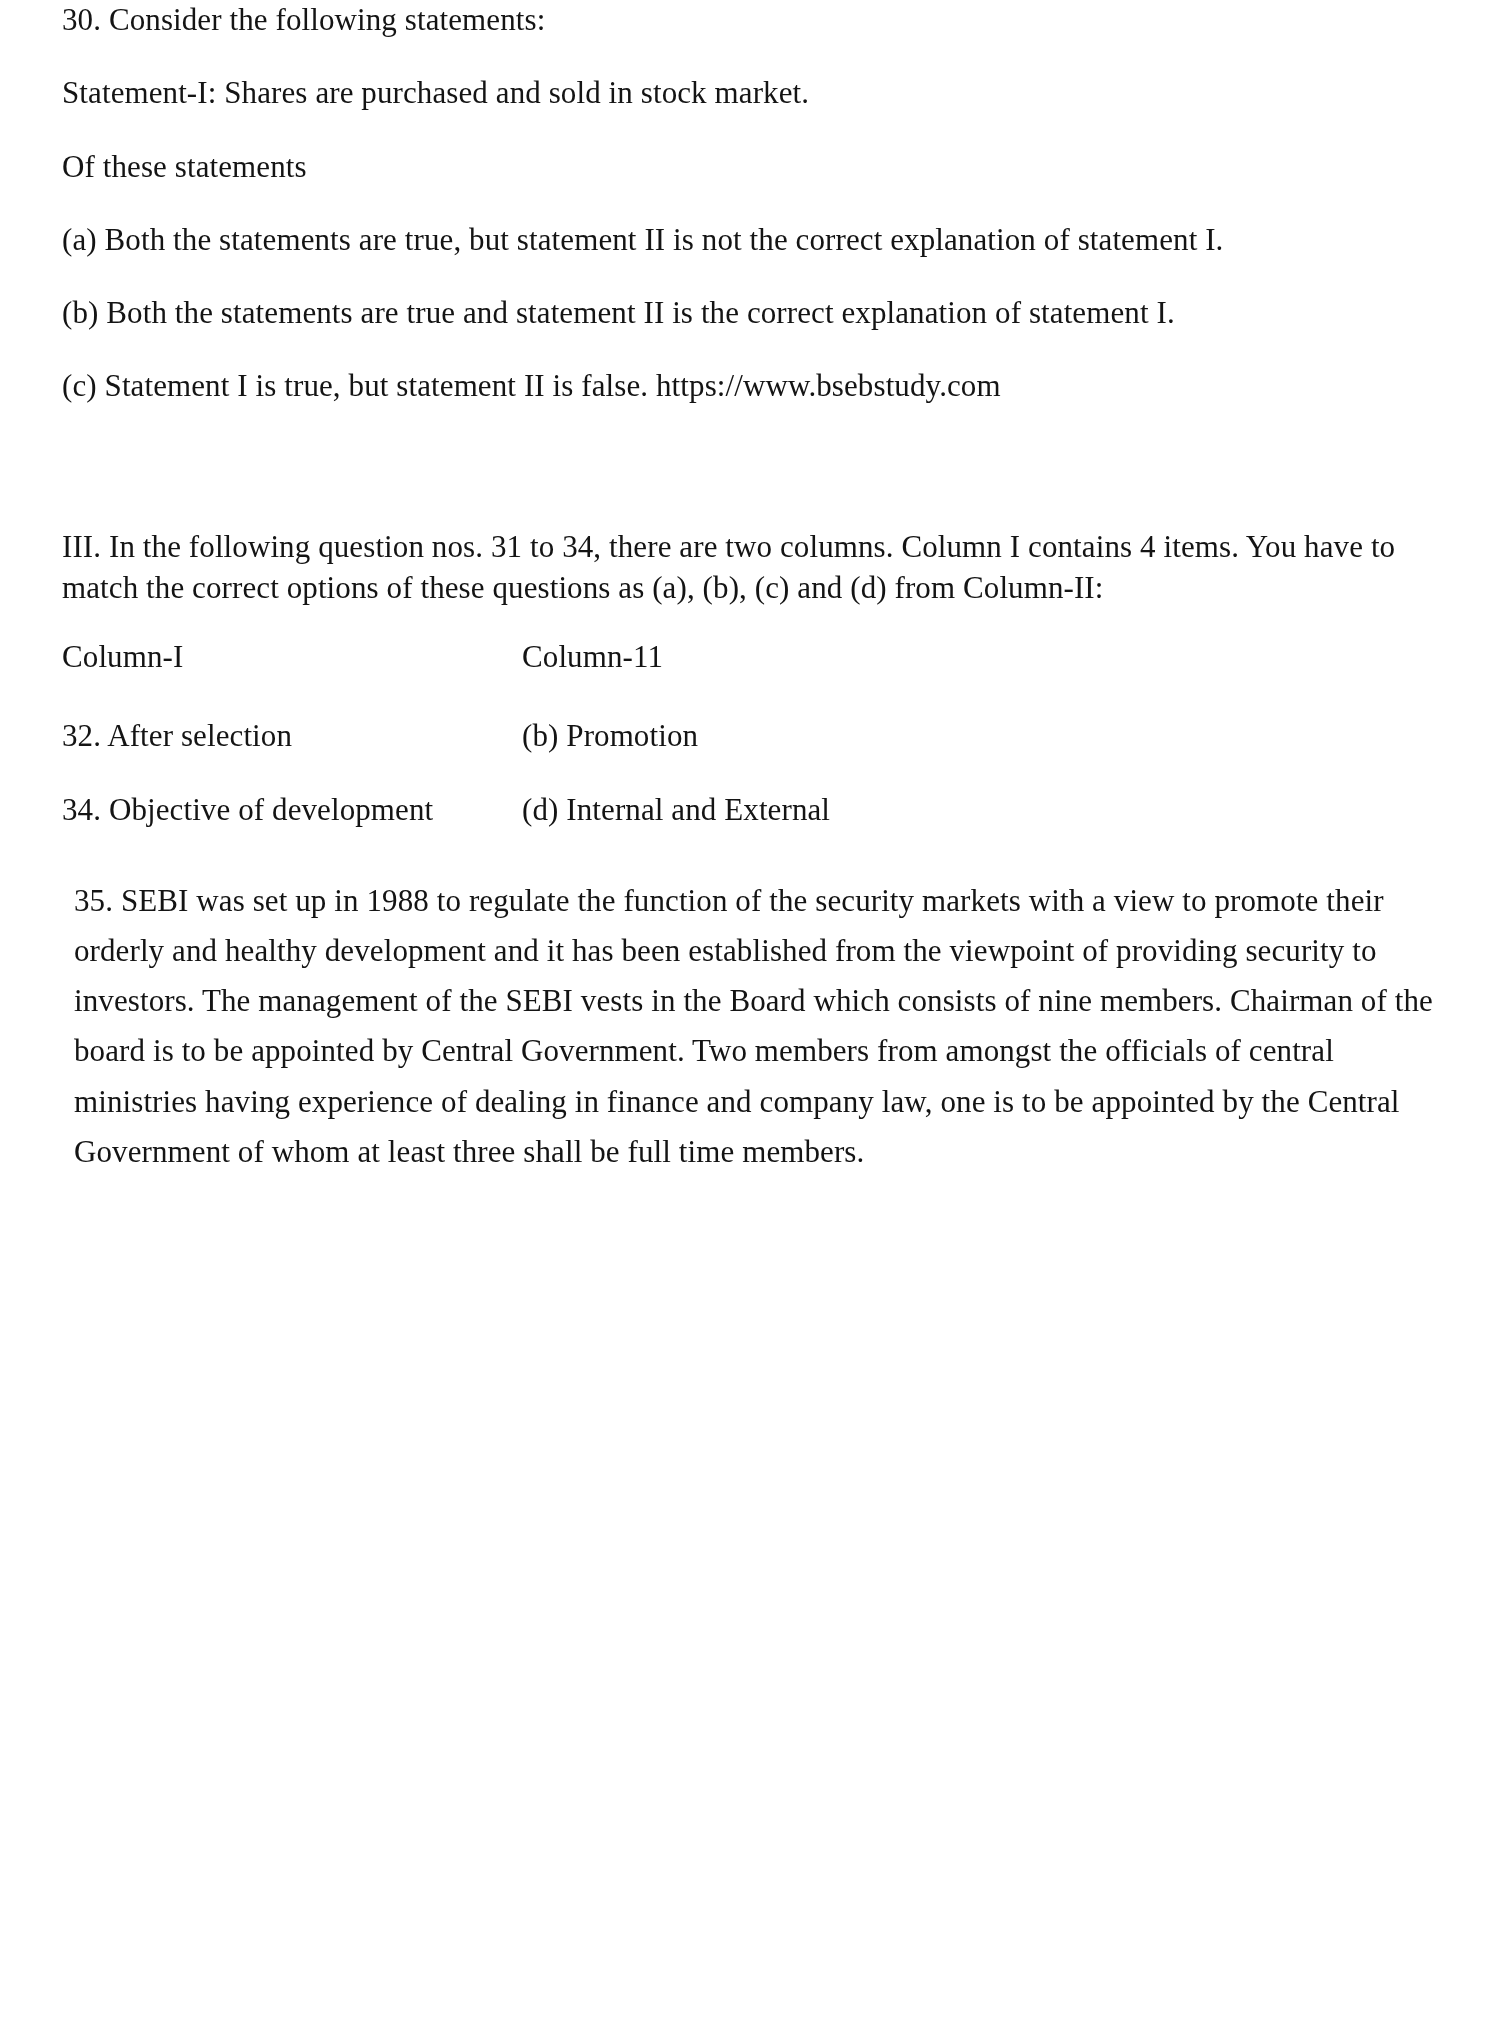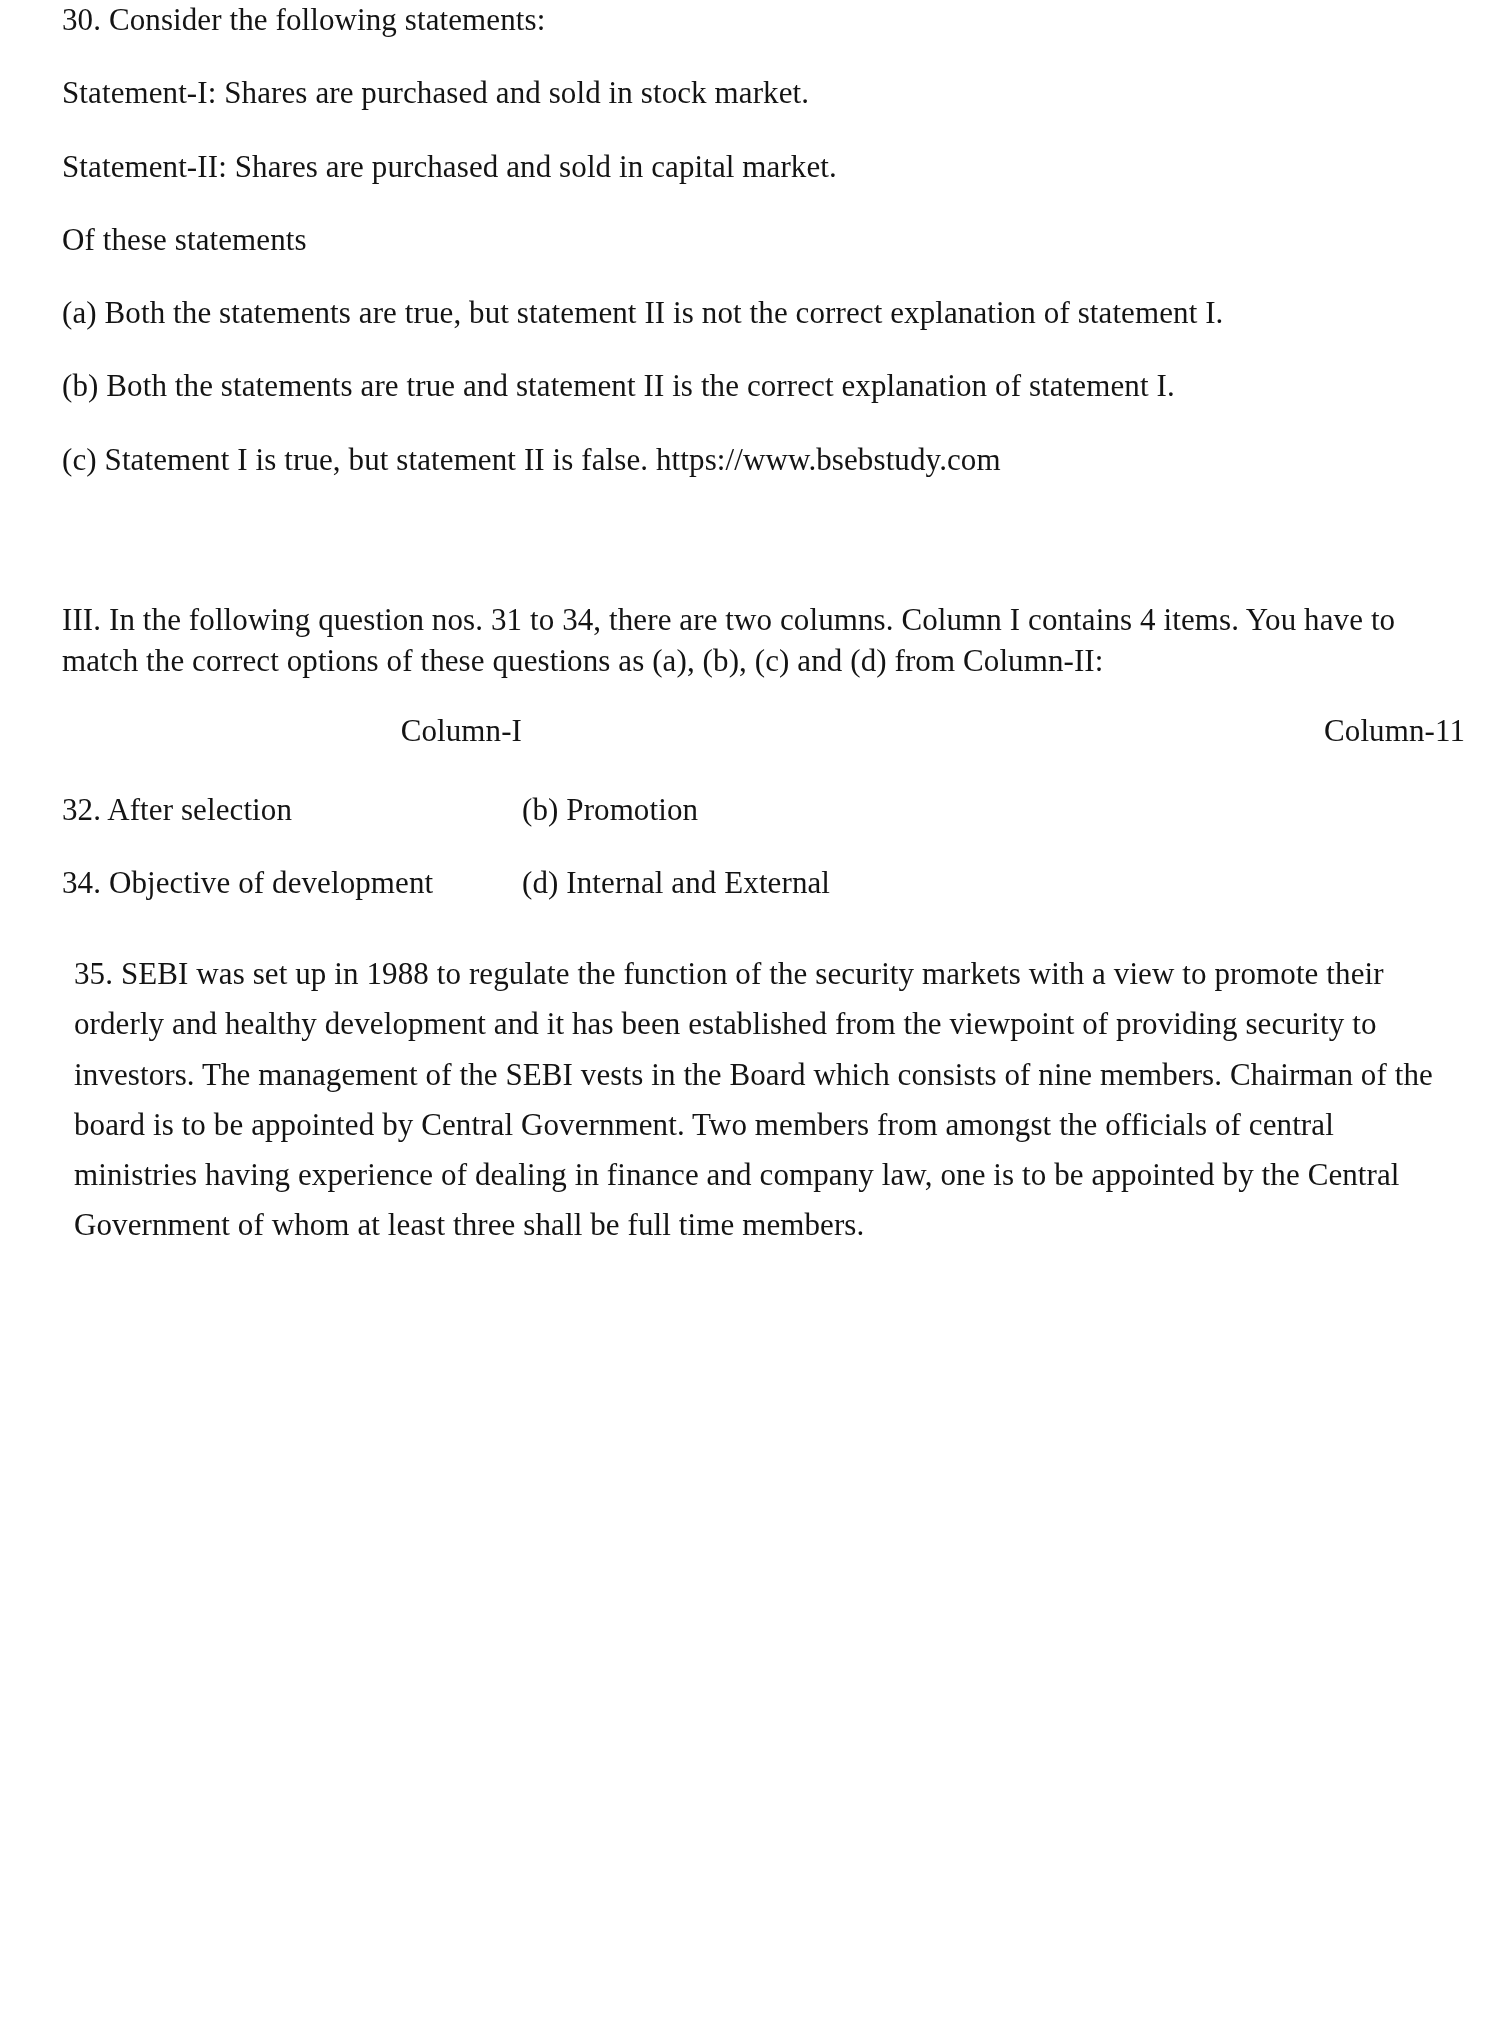--- a/index.html
+++ b/index.html
@@ -66,21 +66,20 @@
     color: #141414;
   }
   .match-table td.col-left {
     width: 460px;
   }
   .match-table td.col-right {
     width: auto;
   }
   .match-header td {
     padding-bottom: 42px;
-    text-align: right;
   }
   
   .instruct-iv {
     margin: 0 0 34px 0;
     line-height: 1.33;
     max-width: 1400px;
   }
   
   .para-35 {
     margin: 12px;
@@ -90,21 +89,20 @@
   }
 </style>
 </head>
 <body>
 
 <div class="page">
 
   <div class="block">
     <p class="q-line first">30. Consider the following statements:</p>
     <p class="q-line">Statement-I: Shares are purchased and sold in stock market.</p>
-    <p class="q-line">Statement-II: Shares are purchased and sold in capital market.</p>
     <p class="q-line">Of these statements</p>
     <p class="opt">(a) Both the statements are true, but statement II is not the correct explanation of statement I.</p>
     <p class="opt opt-wide">(b) Both the statements are true and statement II is the correct explanation of statement I.</p>
     <p class="opt">(c) Statement I is true, but statement II is false. https://www.bsebstudy.com</p>
   </div>
 
   <div class="gap-large"></div>
 
   <div class="block">
     <p class="instruct">III. In the following question nos. 31 to 34, there are two columns. Column I contains 4 items. You have to match the correct options of these questions as (a), (b), (c) and (d) from Column-II:</p>

